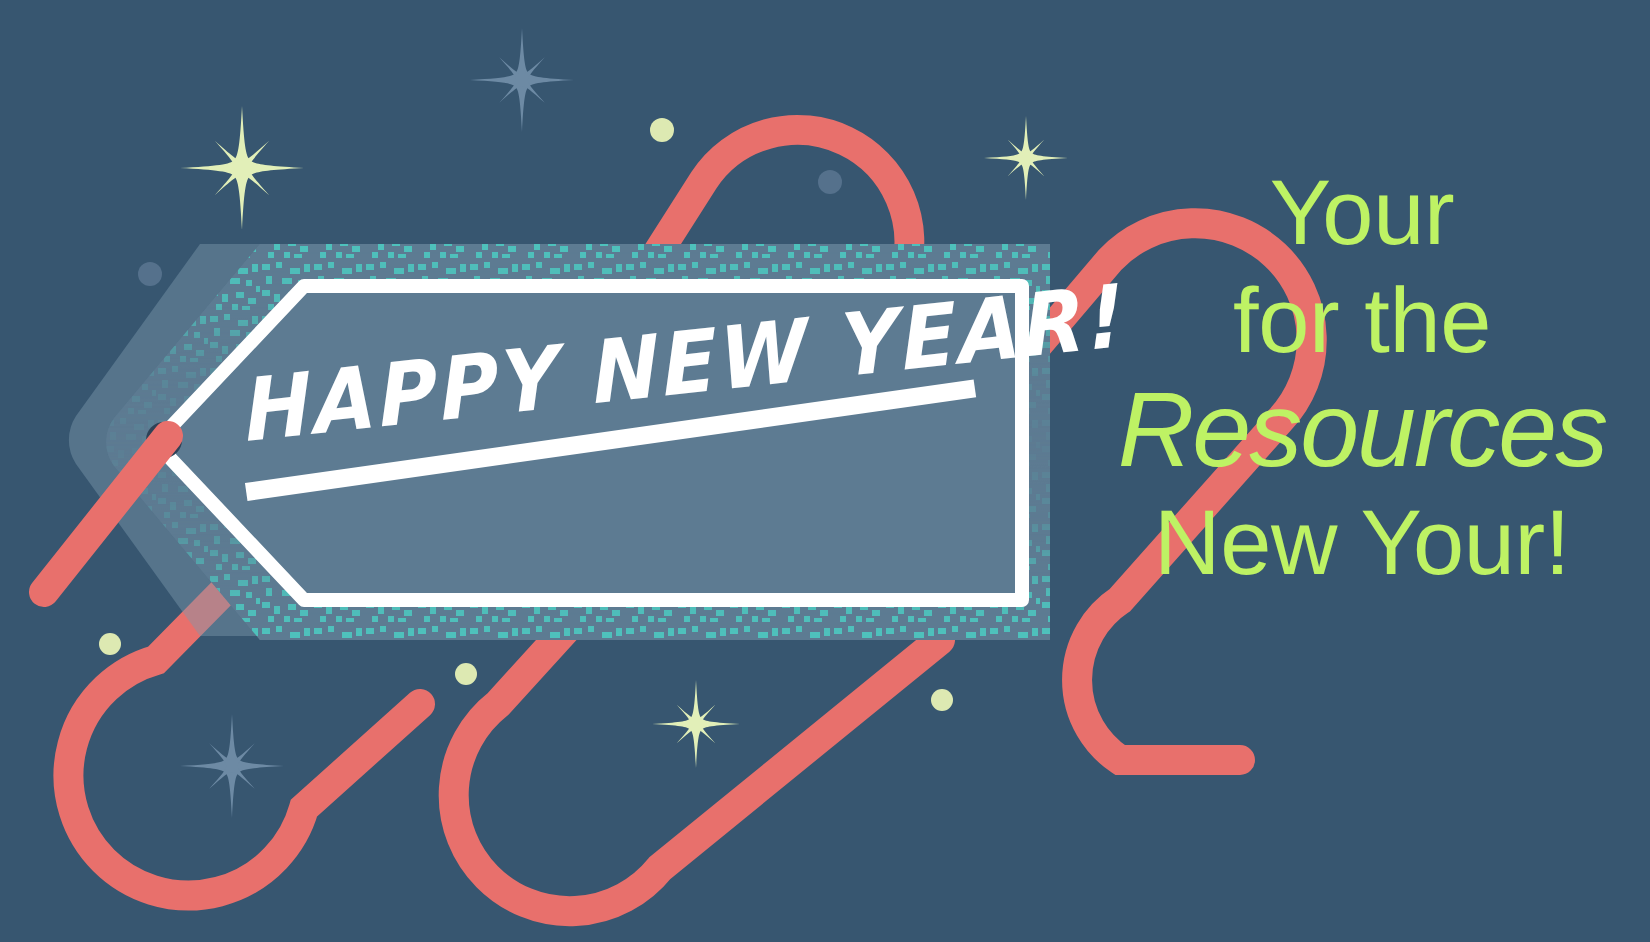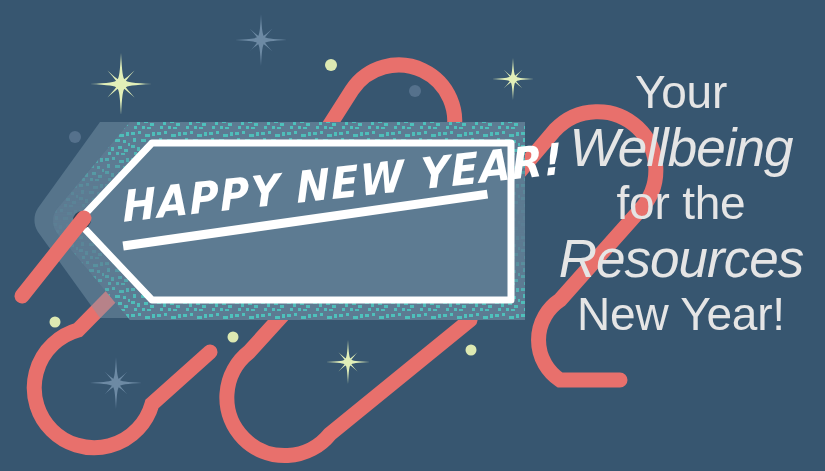--- a/index.html
+++ b/index.html
@@ -18,24 +18,24 @@
   #art {
     position: absolute;
     left: 0; top: 0;
     width: 825px;
     height: 471px;
   }
   
   .headline {
     position: absolute;
     right: 18px;
-    top: 66px;
+    top: 80px;
     width: 252px;
     text-align: center;
-    color: #e5e5e5;
+    color: #bef264;
     line-height: 1.0;
     user-select: none;
   }
   .hl-line {
     display: block;
     white-space: nowrap;
   }
   .hl-reg {
     font-size: 46px;
     font-weight: 400;
@@ -183,19 +183,18 @@
     </g>
   </svg>
 
   <div class="tag-text-wrap">
     <div class="tag-text">HAPPY NEW YEAR!</div>
     <div class="tag-underline"></div>
   </div>
 
   <div class="headline">
     <span class="hl-line hl-reg">Your</span>
-    <span class="hl-line hl-ital">Wellbeing</span>
     <span class="hl-line hl-reg">for the</span>
     <span class="hl-line hl-ital">Resources</span>
-    <span class="hl-line hl-reg">New Year!</span>
+    <span class="hl-line hl-reg">New Your!</span>
   </div>
 
 </div>
 
 </body></html>

